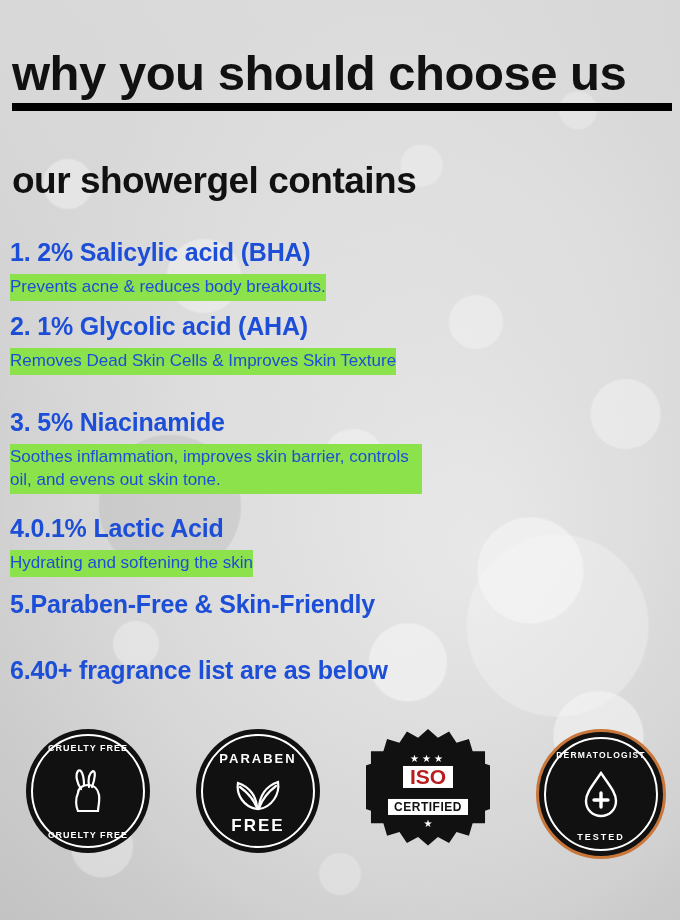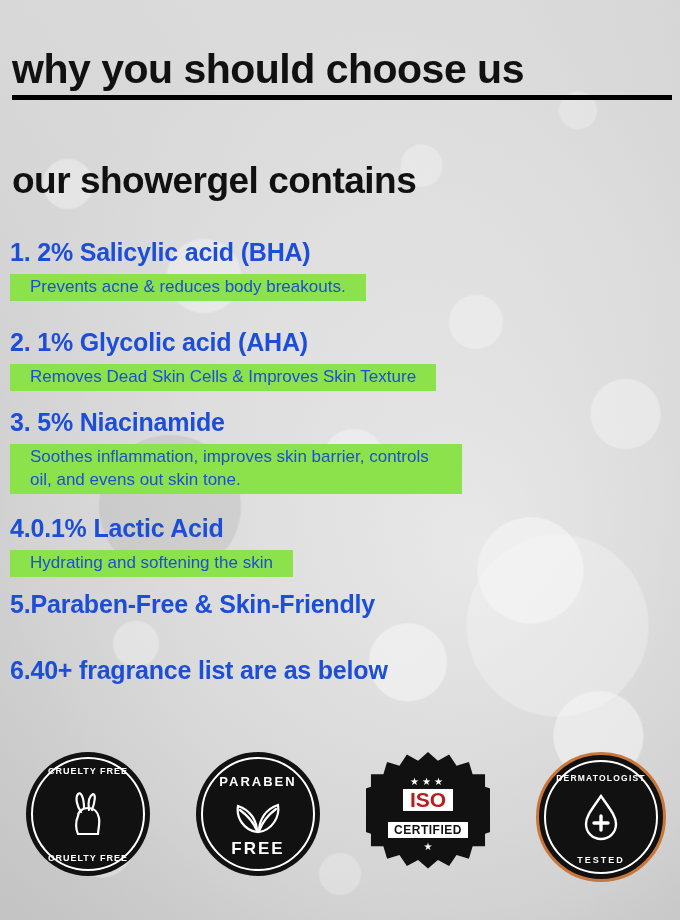--- a/index.html
+++ b/index.html
@@ -41,45 +41,45 @@
   #veil{
     position:absolute;inset:0;
     background:linear-gradient(180deg, rgba(235,235,235,.55) 0%, rgba(225,225,225,.30) 45%, rgba(215,215,215,.25) 100%);
   }
 
   #content{position:absolute;inset:0;}
 
   
   .headline{
     position:absolute;left:12px;top:48px;width:660px;
-    font-size:41px;line-height:1.05;
+    font-size:49px;line-height:1.05;
     font-weight:bold;letter-spacing:-0.5px;
     color:#111;
-    border-bottom:5px solid #000000;
+    border-bottom:8px solid #000000;
     padding-bottom:4px;
     white-space:nowrap;
     transform:scaleX(1.0);
   }
   .subhead{
     position:absolute;left:12px;top:160px;
     font-size:37px;font-weight:bold;letter-spacing:-0.5px;color:#111;text-align:center;
   }
 
   .item{position:absolute;left:10px;color:#1d4ed8;}
   .item .title{font-size:25px;font-weight:600;letter-spacing:-.2px;white-space:nowrap;}
   .item .desc{
     display:inline-block;
     font-size:17px;line-height:1.35;
-    padding:2px 20px;margin-top:7px;
+    padding:2px 0;margin-top:7px;
     background:#8CE24B;
   }
   .item .desc.two{max-width:412px;}
 
   
-  .badges{position:absolute;left:0;top:752px;width:592px;height:130px;}
+  .badges{position:absolute;left:0;top:729px;width:592px;height:130px;}
   .badge{position:absolute;width:124px;height:124px;}
   .circle{
     width:124px;height:124px;border-radius:50%;
     background:#111;position:relative;
   }
   .ring{
     position:absolute;inset:5px;border-radius:50%;
     border:2px solid #fff;
   }
   .b-label{
@@ -130,21 +130,21 @@
 <div id="content">
 
   <div class="headline">why you should choose us</div>
   <div class="subhead">our showergel contains</div>
 
   <div class="item" style="top:238px">
     <div class="title">1. 2% Salicylic acid (BHA)</div>
     <div class="desc">Prevents acne &amp; reduces body breakouts.</div>
   </div>
 
-  <div class="item" style="top:328px">
+  <div class="item" style="top:312px">
     <div class="title">2. 1% Glycolic acid (AHA)</div>
     <div class="desc">Removes Dead Skin Cells &amp; Improves Skin Texture</div>
   </div>
 
   <div class="item" style="top:408px">
     <div class="title">3. 5% Niacinamide</div>
     <div class="desc two">Soothes inflammation, improves skin barrier, controls oil, and evens out skin tone.</div>
   </div>
 
   <div class="item" style="top:514px">

